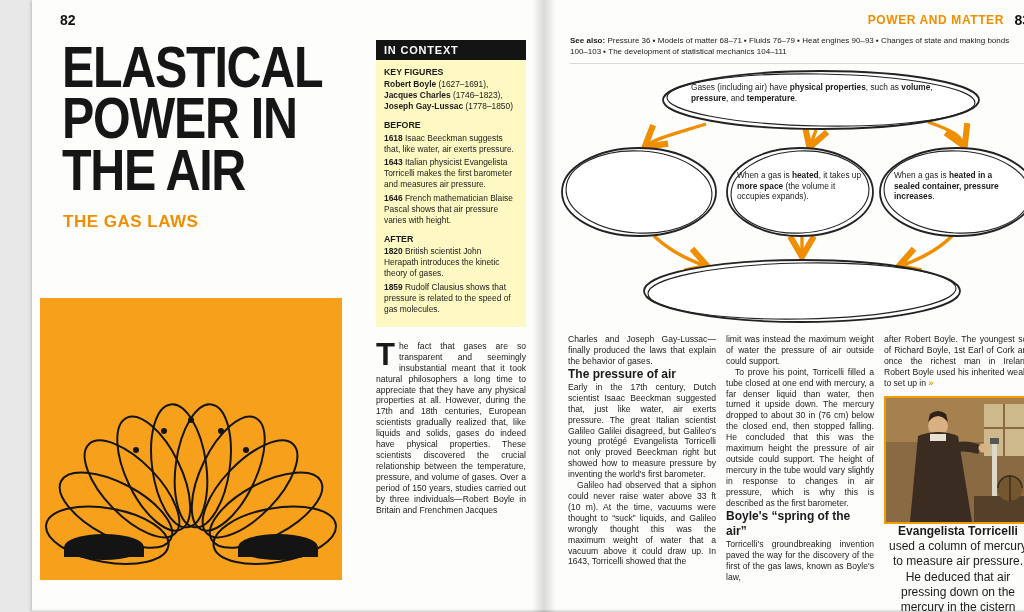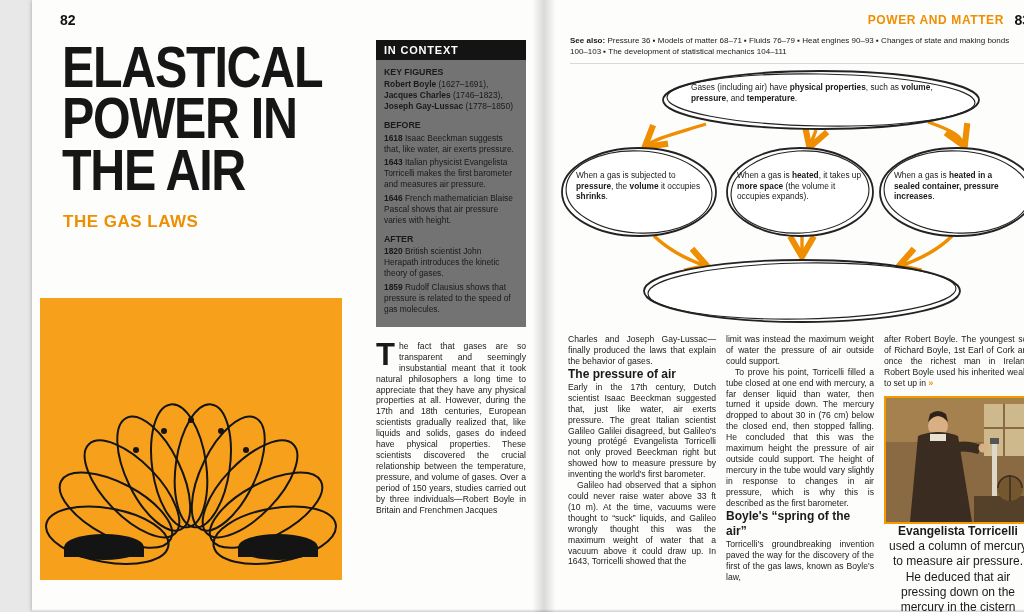--- a/index.html
+++ b/index.html
@@ -17,21 +17,21 @@
   
   .title{position:absolute;left:30px;top:42px;transform:scaleX(.85);transform-origin:0 0;}
   .title-line{font-size:57px;font-weight:bold;line-height:.9;letter-spacing:-1.5px;color:#161616;}
   .subtitle{position:absolute;left:31px;top:212px;font-size:17px;font-weight:bold;
           letter-spacing:.5px;color:#ef8e00;}
   .orange-art{position:absolute;left:8px;top:298px;width:302px;height:282px;background:#f6a01c;}
   .orange-art svg{display:block;}
   .context-col{position:absolute;left:344px;top:40px;width:150px;}
   .ctx-header{background:#141414;color:#fff;font-weight:bold;font-size:11px;
           letter-spacing:.8px;padding:4px 8px;}
-  .ctx-body{background:#737373;padding:7px 8px 9px;font-size:8.4px;line-height:1.3;}
+  .ctx-body{background:#fef9c3;padding:7px 8px 9px;font-size:8.4px;line-height:1.3;}
   .ctx-label{font-weight:bold;font-size:8.8px;margin:8px 0 1px;}
   .ctx-label.first{margin-top:0;}
   .ctx-text{margin:0 0 3px;}
   .intro{margin-top:14px;font-size:8.6px;line-height:1.27;text-align:justify;}
   .dropcap{float:left;font-size:31px;font-weight:bold;line-height:.78;padding:2px 4px 0 0;}
   
   .see-also{position:absolute;left:538px;top:36px;width:458px;font-size:8px;line-height:1.35;
           padding-bottom:5px;border-bottom:1px solid #d8d8d4;}
   .see-also b{font-weight:bold;}
   .diagram{position:absolute;left:524px;top:66px;width:492px;height:266px;}
@@ -150,21 +150,20 @@
       </g>
       <g fill="none" stroke="#222" stroke-width="1.1">
         <ellipse cx="265" cy="34" rx="154" ry="26" transform="rotate(1 265 34)"></ellipse>
         <ellipse cx="83" cy="126" rx="73" ry="41" transform="rotate(3 83 126)"></ellipse>
         <ellipse cx="244" cy="126" rx="69" ry="41" transform="rotate(-3 244 126)"></ellipse>
         <ellipse cx="401" cy="126" rx="73" ry="41" transform="rotate(3 401 126)"></ellipse>
         <ellipse cx="246" cy="225" rx="154" ry="28" transform="rotate(-1 246 225)"></ellipse>
       </g>
     </svg>
     <div class="d-text d-top">Gases (including air) have <b>physical properties</b>, such as <b>volume</b>, <b>pressure</b>, and <b>temperature</b>.</div>
-    <div class="d-text d-left">When a gas is subjected to <b>pressure</b>, the <b>volume</b> it occupies <b>shrinks</b>.</div>
     <div class="d-text d-mid">When a gas is <b>heated</b>, it takes up <b>more space</b> (the volume it occupies expands).</div>
     <div class="d-text d-right">When a gas is <b>heated in a sealed container, pressure increases</b>.</div>
   </div>
 
   <div class="col col-1">
     <p>Charles and Joseph Gay-Lussac—finally produced the laws that explain the behavior of gases.</p>
     <p class="subhead">The pressure of air</p>
     <p>Early in the 17th century, Dutch scientist Isaac Beeckman suggested that, just like water, air exerts pressure. The great Italian scientist Galileo Galilei disagreed, but Galileo's young protégé Evangelista Torricelli not only proved Beeckman right but showed how to measure pressure by inventing the world's first barometer.</p>
     <p class="ind">Galileo had observed that a siphon could never raise water above 33 ft (10 m). At the time, vacuums were thought to “suck” liquids, and Galileo wrongly thought this was the maximum weight of water that a vacuum above it could draw up. In 1643, Torricelli showed that the</p>
   </div>

